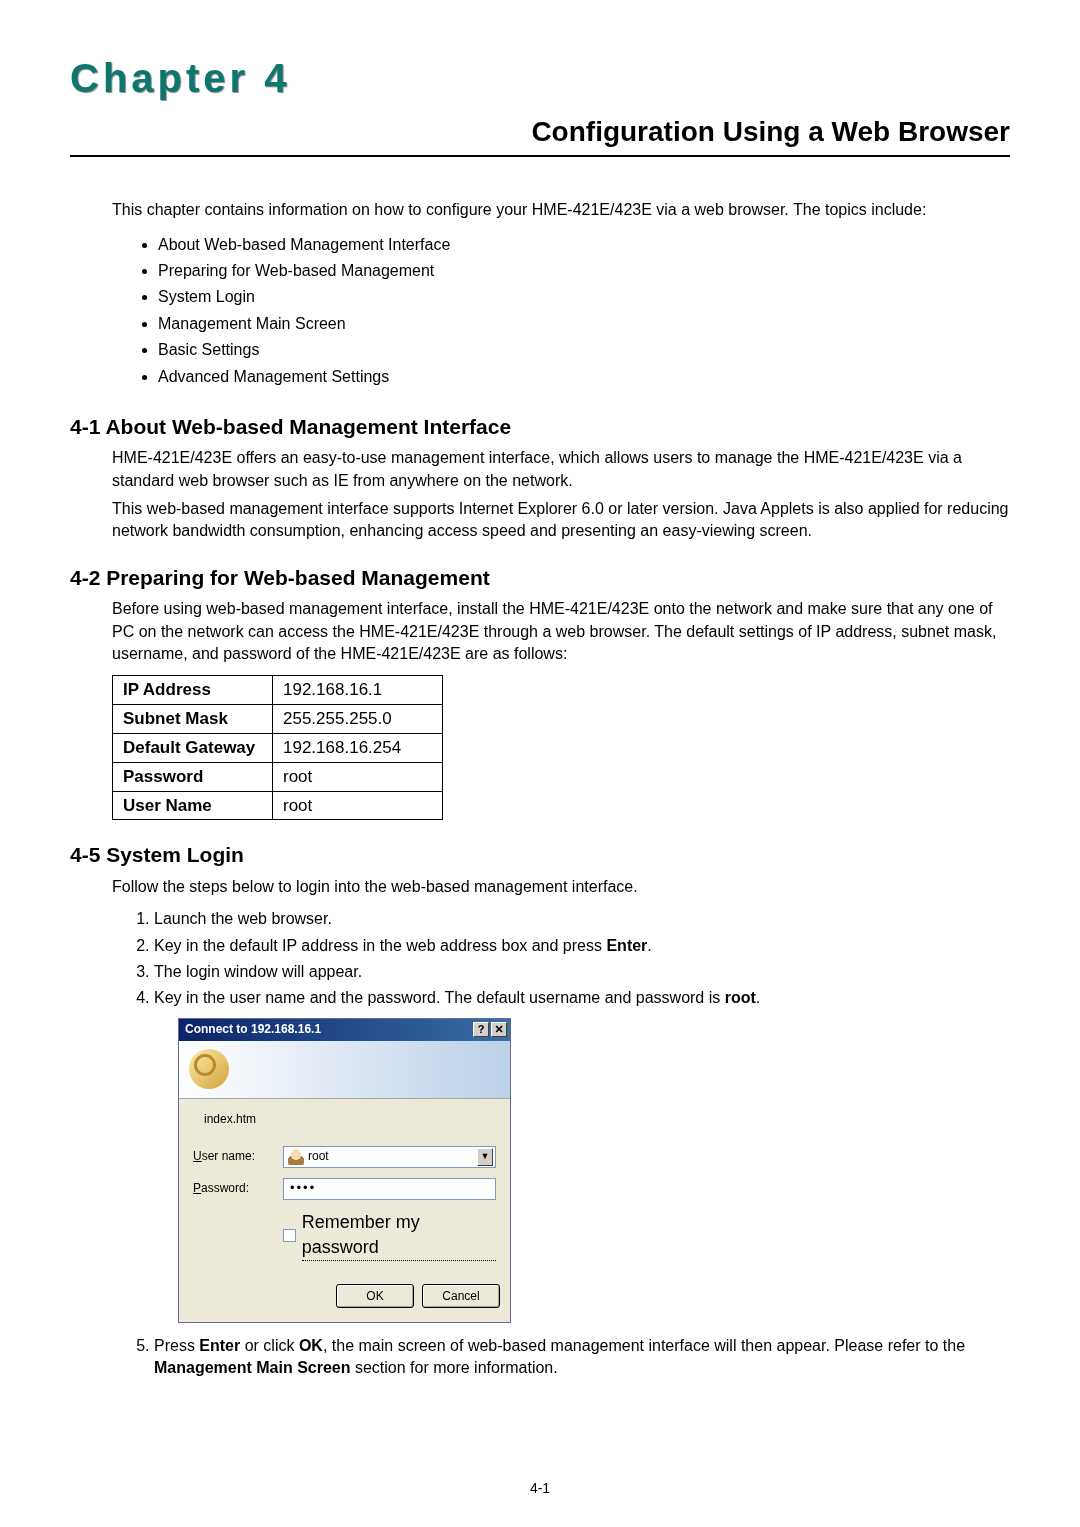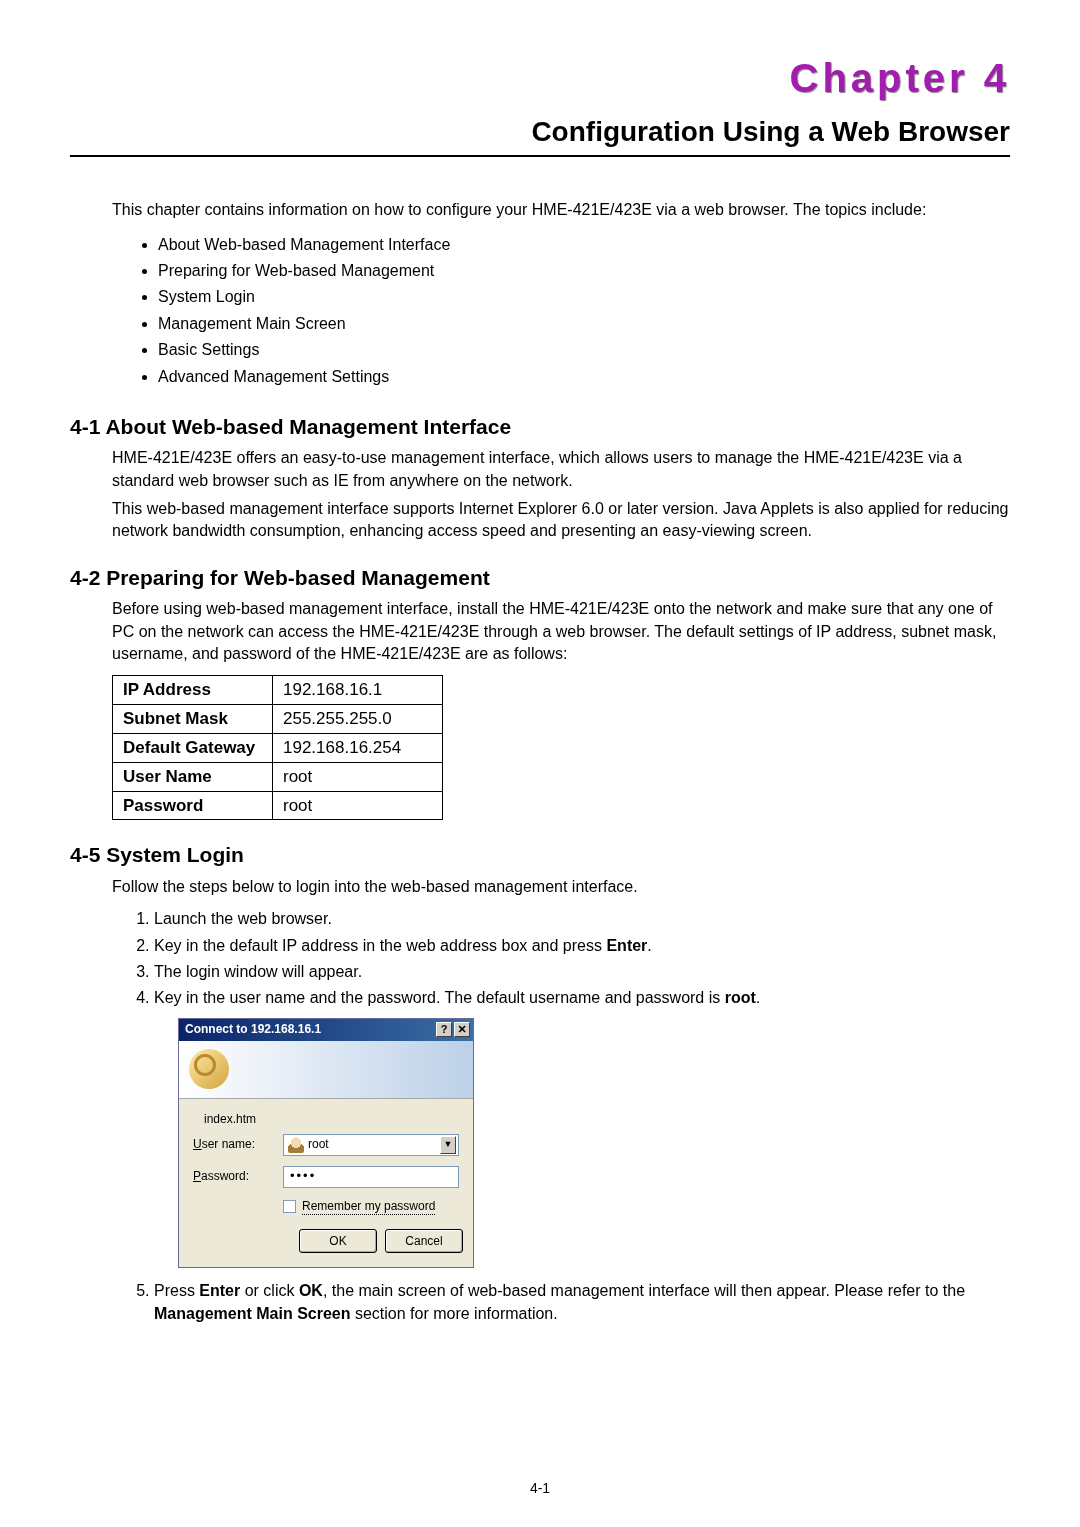--- a/index.html
+++ b/index.html
@@ -13,26 +13,25 @@
     line-height: 1.4;
   }
   .page {
     width: 1080px;
     min-height: 1527px;
     margin: 0 auto;
     padding: 50px 70px 40px 70px;
     position: relative;
   }
   .chapter-title {
-    text-align: right;
     font-size: 40px;
     font-weight: bold;
     letter-spacing: 4px;
     margin: 0 0 6px 0;
-    color: #a21caf;
+    color: #0f766e;
     text-shadow: 1px 1px 1px #888;
   }
   .chapter-subtitle {
     text-align: right;
     font-size: 28px;
     font-weight: bold;
     margin: 0 0 10px 0;
     border-bottom: 2px solid #000;
     padding-bottom: 4px;
   }
@@ -77,21 +76,21 @@
 
   ol.steps {
     margin: 10px 0 10px 24px;
     padding: 0 0 0 18px;
     font-size: 16px;
   }
   ol.steps li { margin: 4px 0; }
 
   
   .dialog {
-    width: 296px;
+    width: 333px;
     border: 1px solid #6a6a9a;
     margin: 8px 0 12px 24px;
     background: #ece9d8;
     font-family: Tahoma, Arial, sans-serif;
     font-size: 12px;
     color: #000;
   }
   .dlg-titlebar {
     display: flex;
     align-items: center;
@@ -133,21 +132,21 @@
     position: absolute;
     width: 16px; height: 16px;
     border: 3px solid #b68b2e;
     border-radius: 50%;
     top: 5px; left: 5px;
     background: transparent;
   }
   .dlg-body { padding: 12px 14px 6px 14px; }
   .dlg-label-file {
     font-size: 12px;
-    margin-bottom: 6px;
+    margin-bottom: 18px;
     padding-left: 11px;
   }
   .dlg-row {
     display: flex;
     align-items: center;
     margin-bottom: 10px;
   }
   .dlg-row-label {
     width: 90px;
     font-size: 12px;
@@ -188,22 +187,22 @@
     display: flex;
     align-items: center;
     padding: 0 6px;
     font-size: 13px;
     letter-spacing: 2px;
   }
   .dlg-check {
     display: flex;
     align-items: center;
     margin-left: 90px;
-    margin-bottom: 8px;
-    font-size: 12px;
+    margin-bottom: 17px;
+    font-size: 18px;
     gap: 6px;
   }
   .checkbox-box {
     width: 13px; height: 13px;
     background: #fff;
     border: 1px solid #7f9db9;
   }
   .dlg-check .lbl { border-bottom: 1px dotted #000; }
   .dlg-buttons {
     display: flex;
@@ -268,25 +267,25 @@
       </tr>
       <tr>
         <td>Subnet Mask</td>
         <td>255.255.255.0</td>
       </tr>
       <tr>
         <td>Default Gateway</td>
         <td>192.168.16.254</td>
       </tr>
       <tr>
+        <td>Password</td>
+        <td>root</td>
+      </tr>
+      <tr>
         <td>User Name</td>
-        <td>root</td>
-      </tr>
-      <tr>
-        <td>Password</td>
         <td>root</td>
       </tr>
     </tbody>
       </table>
   </div>
 
   <div class="section-title">4-5 System Login</div>
   <div class="section-body">
     <p>Follow the steps below to login into the web-based management interface.</p>
     <ol class="steps">

